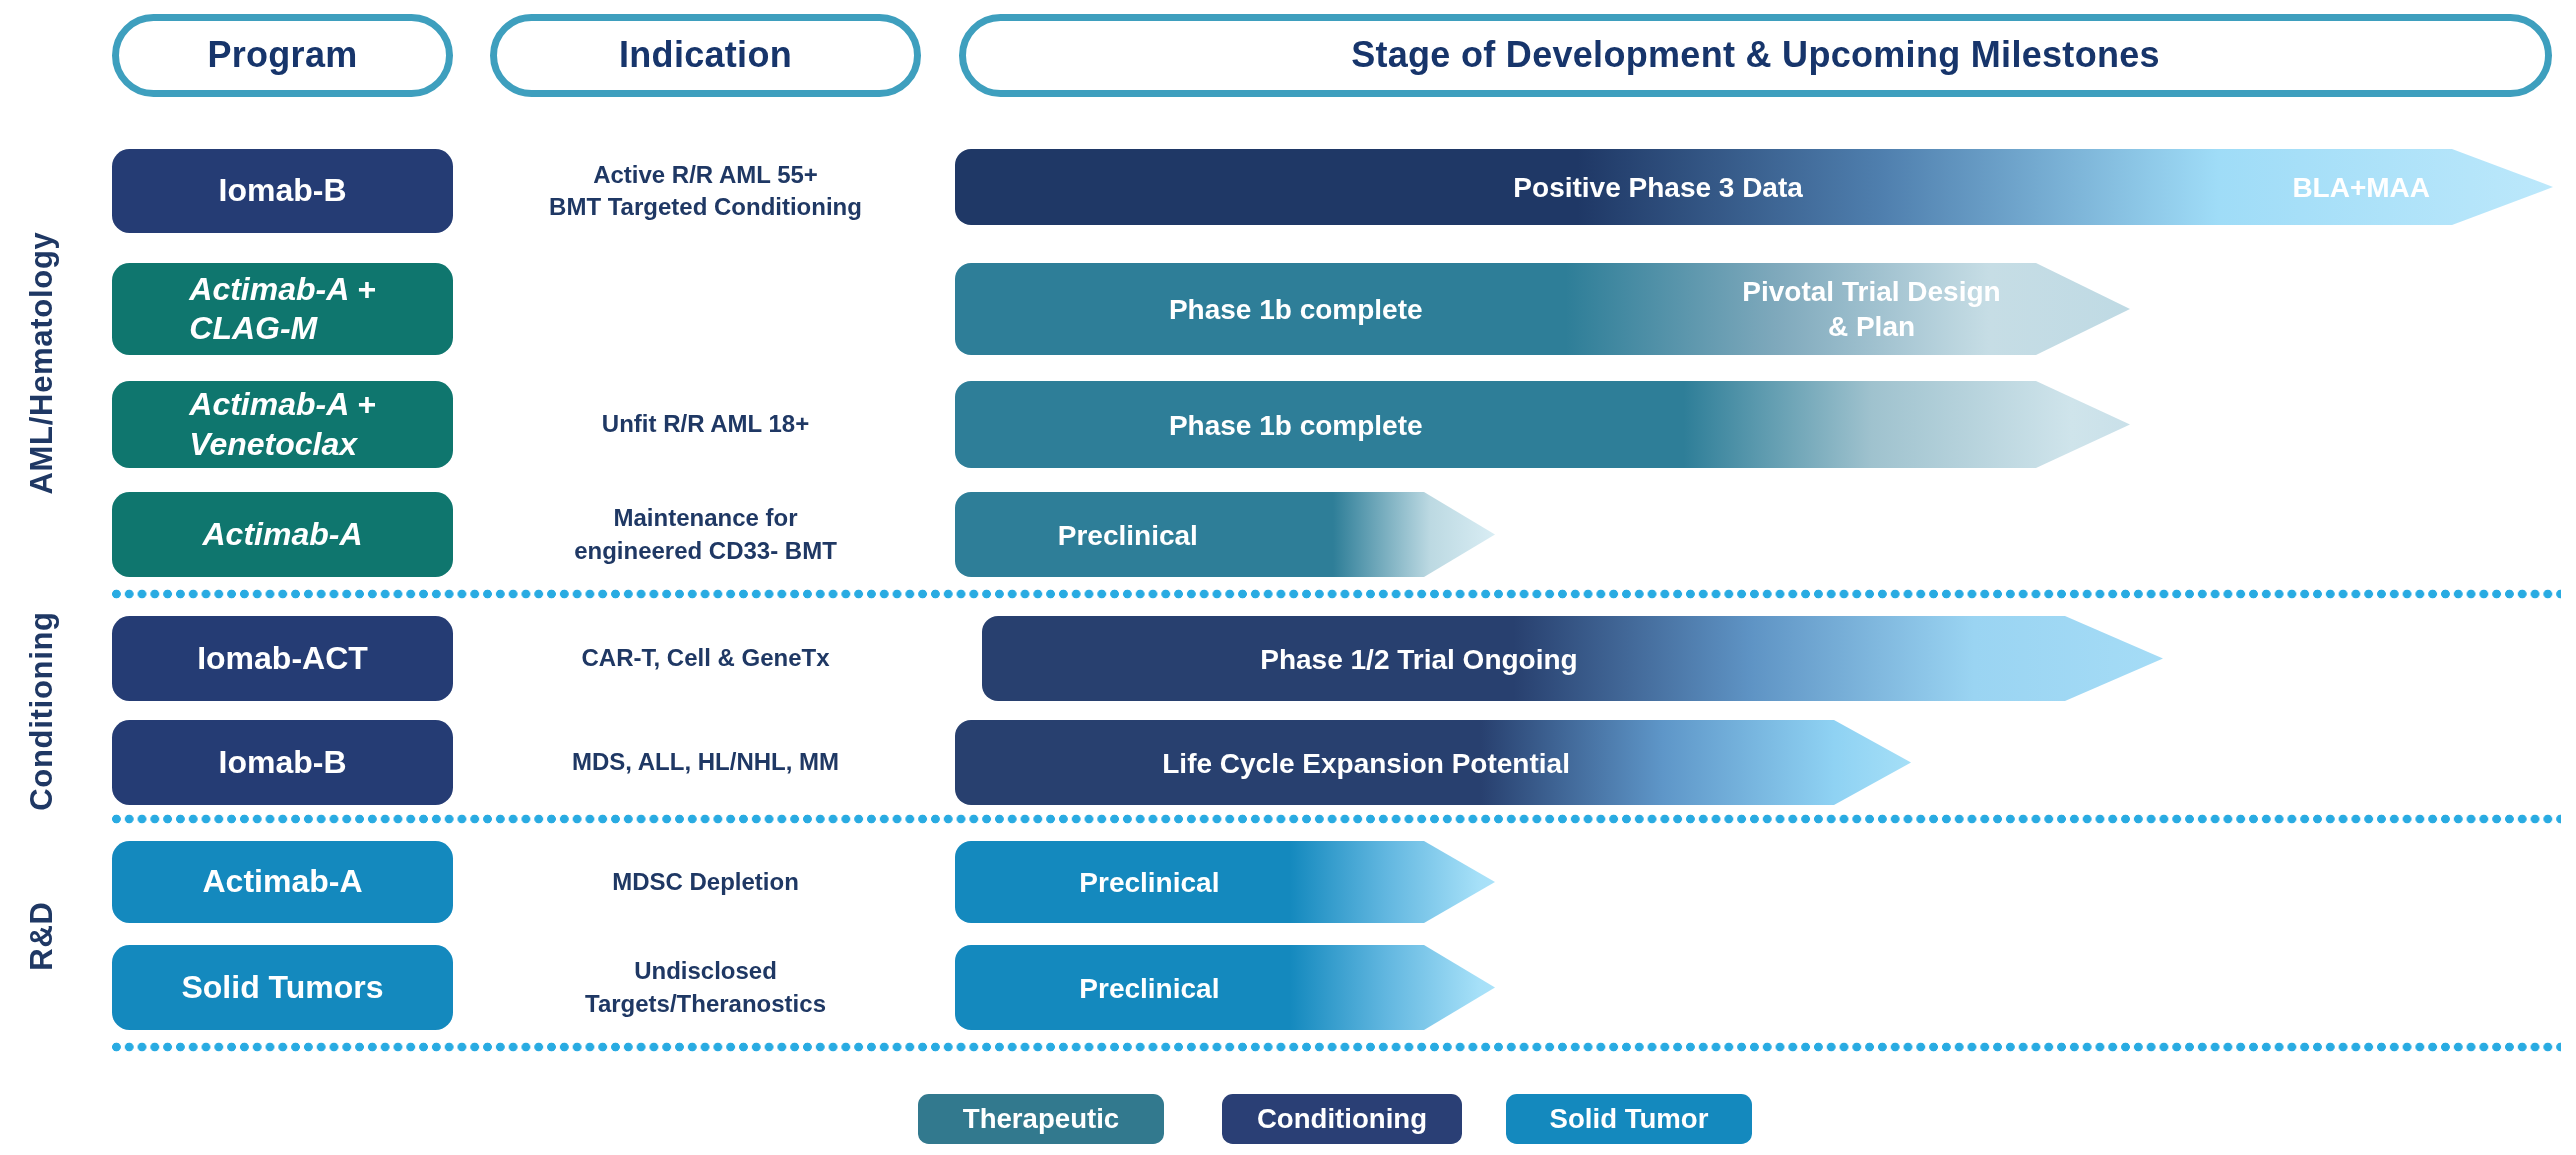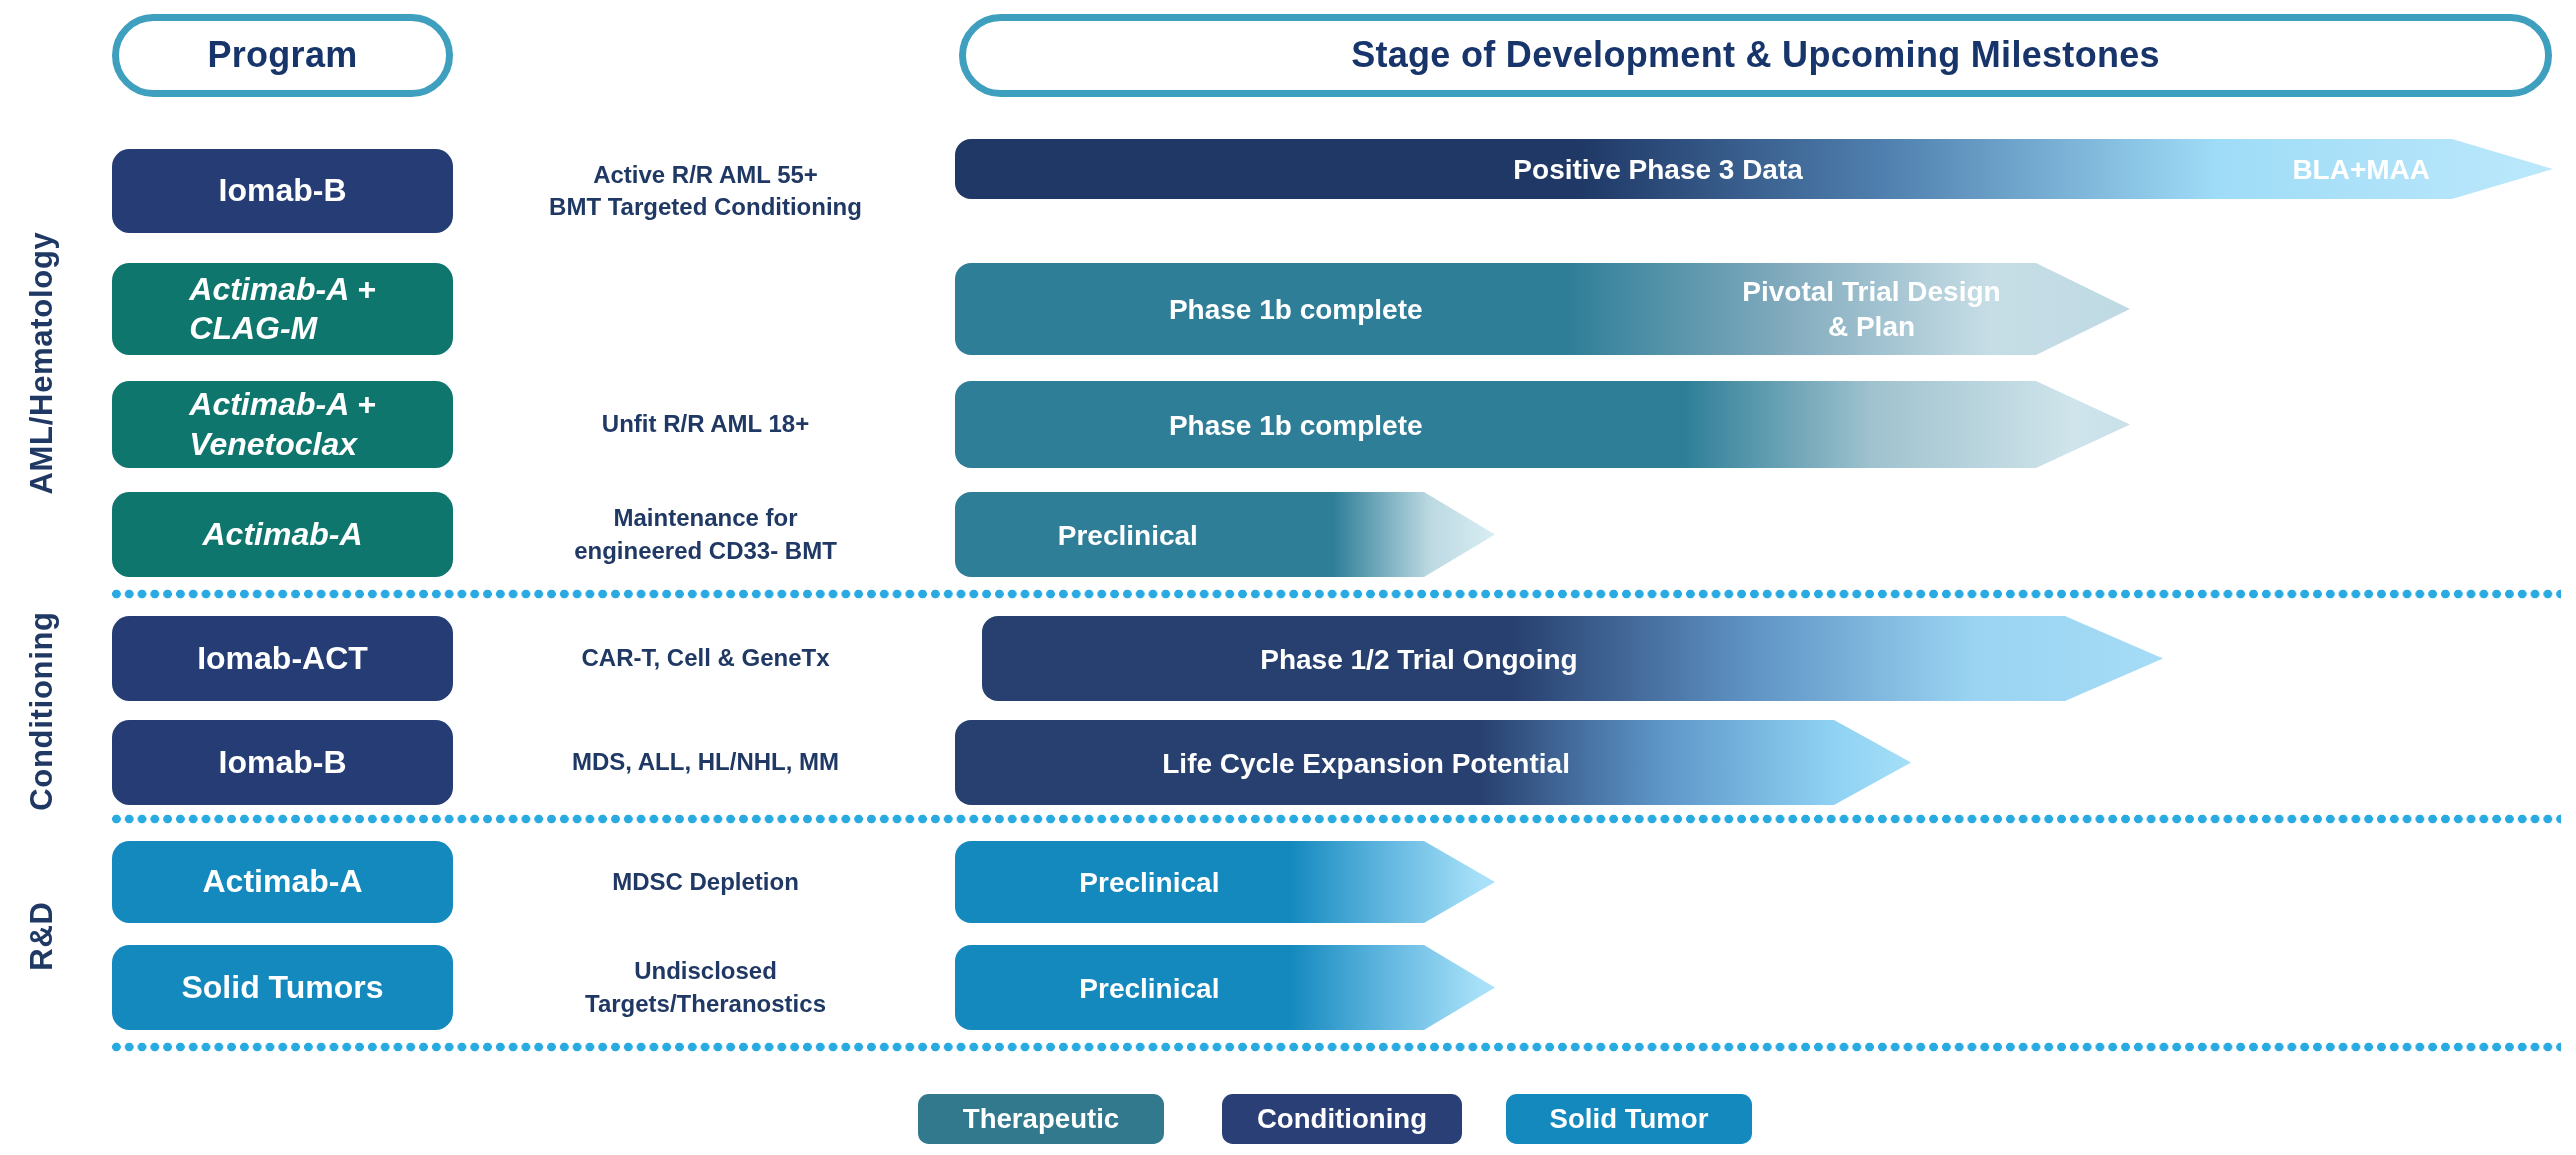--- a/index.html
+++ b/index.html
@@ -40,21 +40,21 @@
   }
   
   .arrow {
     position:absolute; left:955px;
     border-top-left-radius:16px; border-bottom-left-radius:16px;
   }
   .arrow .lbl {
     position:absolute; top:50%; transform:translate(-50%,-50%);
     color:#ffffff; font-size:28px; white-space:pre-line; text-align:center; line-height:1.25;
   }
-  #arrow-1 { top:139px;  height:60px; width:1598px;
+  #arrow-1 { top:149px;  height:76px; width:1598px;
     clip-path:polygon(0 0, calc(100% - 101px) 0, 100% 50%, calc(100% - 101px) 100%, 0 100%);
     background:linear-gradient(90deg,#1F3866 0%,#1F3866 39%,#4F7FAE 58%,#9FDCF7 79%,#BCE8FB 100%); }
   #arrow-2 { top:263px;  height:92px; width:1175px;
     clip-path:polygon(0 0, calc(100% - 94px) 0, 100% 50%, calc(100% - 94px) 100%, 0 100%);
     background:linear-gradient(90deg,#2E7E98 0%,#2E7E98 52%,#7FA9BC 70%,#C6DDE5 88%,#BFDAE4 100%); }
   #arrow-3 { top:381px;  height:87px; width:1175px;
     clip-path:polygon(0 0, calc(100% - 94px) 0, 100% 50%, calc(100% - 94px) 100%, 0 100%);
     background:linear-gradient(90deg,#2E7E98 0%,#2E7E98 62%,#9FC2CE 78%,#CFE4EB 95%,#C9E0E9 100%); }
   #arrow-4 { top:492px;  height:85px; width:540px;
     clip-path:polygon(0 0, calc(100% - 71px) 0, 100% 50%, calc(100% - 71px) 100%, 0 100%);
@@ -91,20 +91,23 @@
   #legend-solid-tumor { left:1506px; width:246px; background:#1489BE; }
 </style>
 </head>
 <body>
 
 <div id="stage">
 
   <div class="pill" id="pill-program">
     <span>Program</span>
   </div>
+  <div class="pill" id="pill-indication">
+    <span>Indication</span>
+  </div>
   <div class="pill" id="pill-stage">
     <span>Stage of Development &amp; Upcoming Milestones</span>
   </div>
 
   <div class="vlabel" style="top:363px;">AML/Hematology</div>
   <div class="vlabel" style="top:711px;">Conditioning</div>
   <div class="vlabel" style="top:936px;">R&amp;D</div>
 
   <div class="pbox navy" style="top:149px; height:84px;">
     <span>Iomab-B</span>

